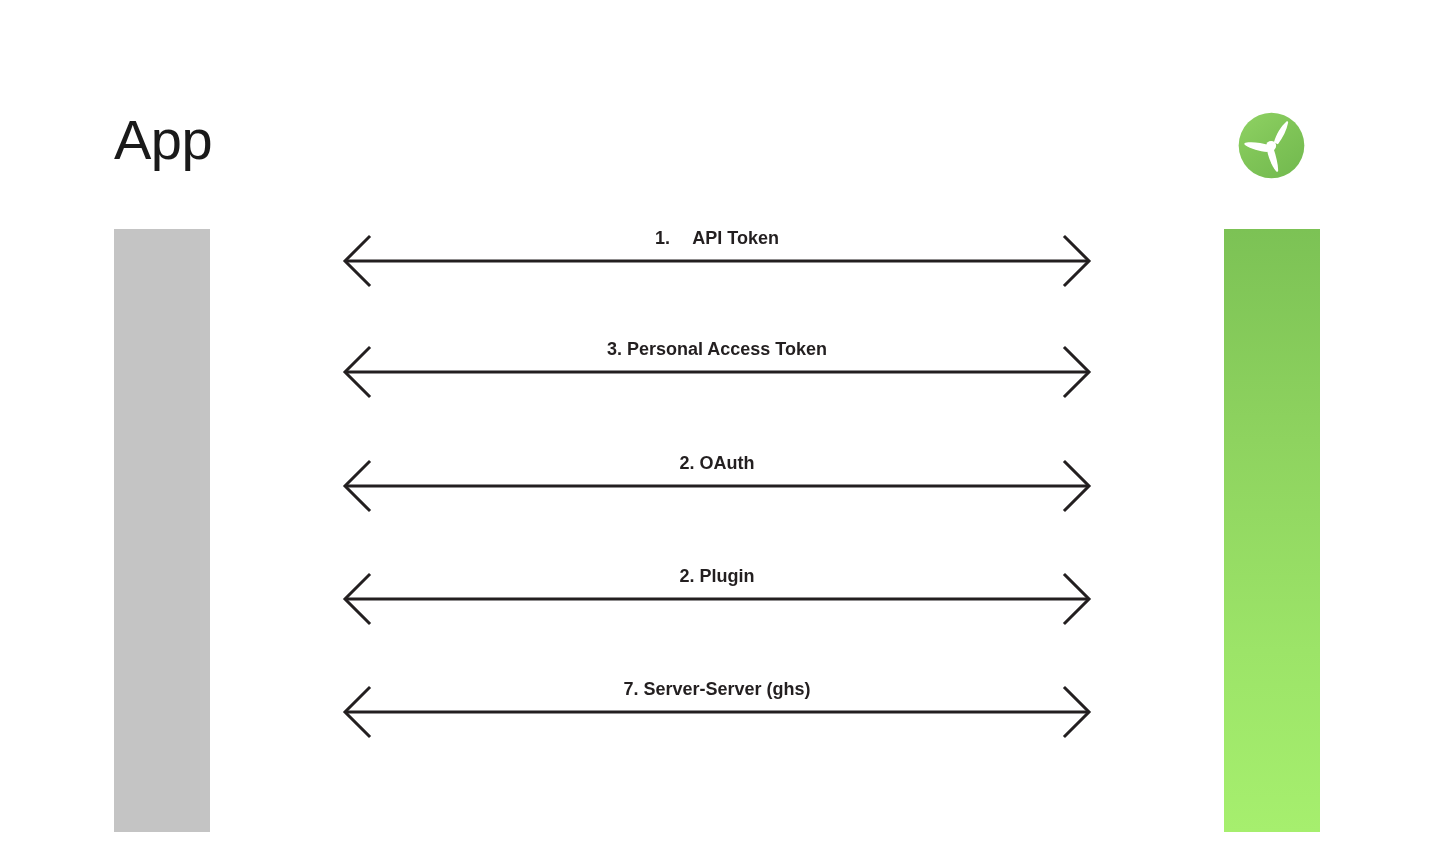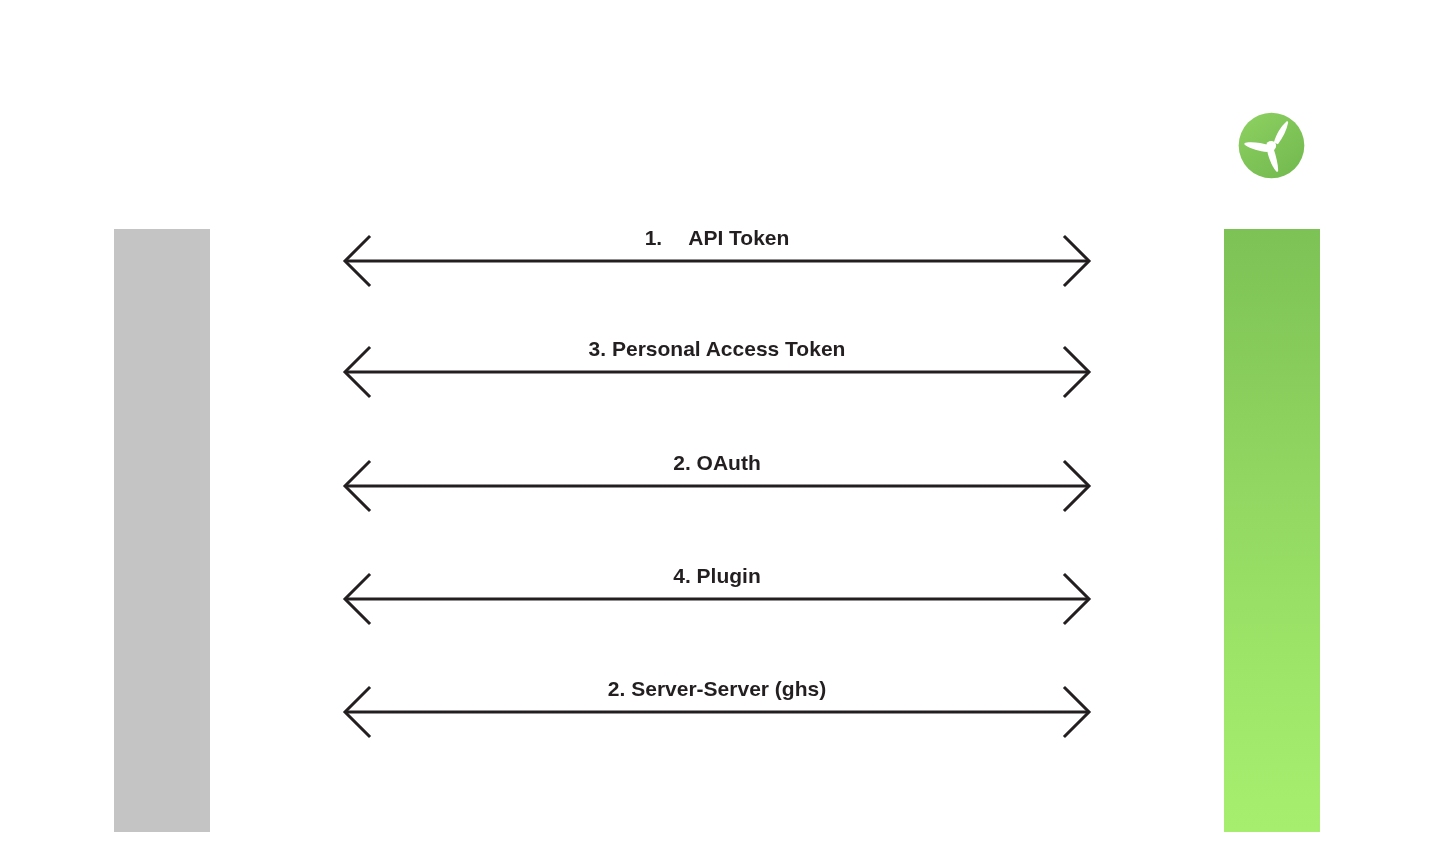--- a/index.html
+++ b/index.html
@@ -73,21 +73,21 @@
     width: 748px;
     height: 0;
   }
 
   .message .label {
     position: absolute;
     left: 0;
     right: 0;
     bottom: 12px;
     text-align: center;
-    font-size: 21px;
+    font-size: 18px;
     font-weight: bold;
     color: #231f20;
     white-space: pre;
     line-height: 1.1;
   }
 
   .message .arrow {
     position: absolute;
     left: 0;
     top: -30px;
@@ -100,20 +100,21 @@
     width: 748px;
     height: 60px;
     overflow: visible;
   }
 </style>
 </head>
 <body>
 
 <div class="stage">
 
+  <div class="actor-label">App</div>
 
   <div class="lifeline-left"></div>
 
   <div class="actor-logo">
     <span>
       <svg viewBox="0 0 100 100" xmlns="http://www.w3.org/2000/svg">
         <defs>
           <linearGradient id="logoGrad" x1="0%" y1="0%" x2="75%" y2="100%">
             <stop offset="0%" stop-color="#8fd263"></stop>
             <stop offset="55%" stop-color="#7fc457"></stop>
@@ -163,32 +164,32 @@
     <div class="arrow">
       <svg viewBox="0 0 748 60" xmlns="http://www.w3.org/2000/svg">
         <line x1="4" y1="30" x2="744" y2="30" stroke="#231f20" stroke-width="3"></line>
         <polyline points="26,6 2,30 26,54" fill="none" stroke="#231f20" stroke-width="3" stroke-linecap="square" stroke-linejoin="miter"></polyline>
         <polyline points="722,6 746,30 722,54" fill="none" stroke="#231f20" stroke-width="3" stroke-linecap="square" stroke-linejoin="miter"></polyline>
       </svg>
     </div>
   </div>
 
   <div class="message" style="top:599px">
-    <div class="label">4. Plugin</div>
+    <div class="label">2. Plugin</div>
     <div class="arrow">
       <svg viewBox="0 0 748 60" xmlns="http://www.w3.org/2000/svg">
         <line x1="4" y1="30" x2="744" y2="30" stroke="#231f20" stroke-width="3"></line>
         <polyline points="26,6 2,30 26,54" fill="none" stroke="#231f20" stroke-width="3" stroke-linecap="square" stroke-linejoin="miter"></polyline>
         <polyline points="722,6 746,30 722,54" fill="none" stroke="#231f20" stroke-width="3" stroke-linecap="square" stroke-linejoin="miter"></polyline>
       </svg>
     </div>
   </div>
 
   <div class="message" style="top:712px">
-    <div class="label">2. Server-Server (ghs)</div>
+    <div class="label">7. Server-Server (ghs)</div>
     <div class="arrow">
       <svg viewBox="0 0 748 60" xmlns="http://www.w3.org/2000/svg">
         <line x1="4" y1="30" x2="744" y2="30" stroke="#231f20" stroke-width="3"></line>
         <polyline points="26,6 2,30 26,54" fill="none" stroke="#231f20" stroke-width="3" stroke-linecap="square" stroke-linejoin="miter"></polyline>
         <polyline points="722,6 746,30 722,54" fill="none" stroke="#231f20" stroke-width="3" stroke-linecap="square" stroke-linejoin="miter"></polyline>
       </svg>
     </div>
   </div>
 
 </div>

